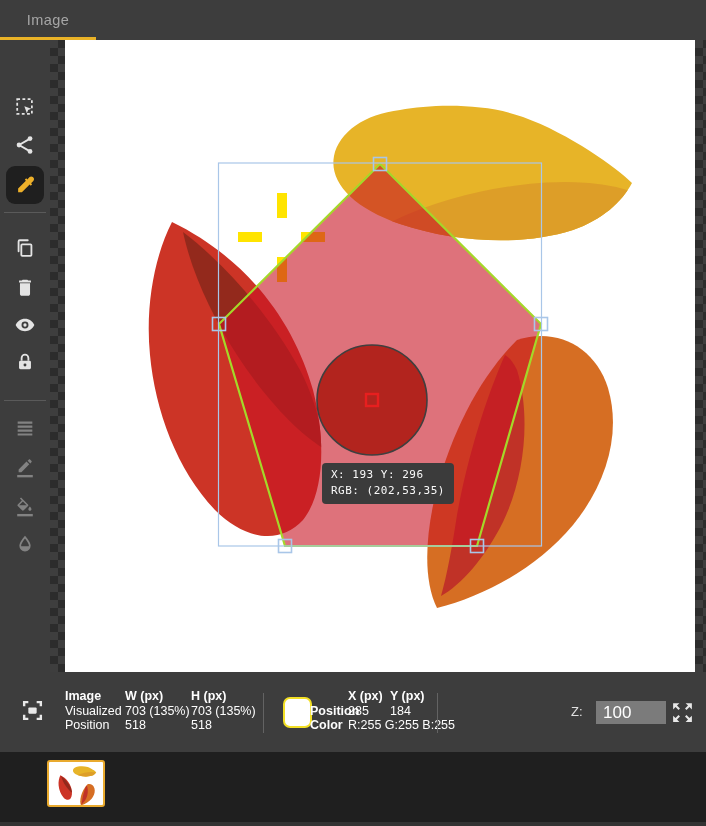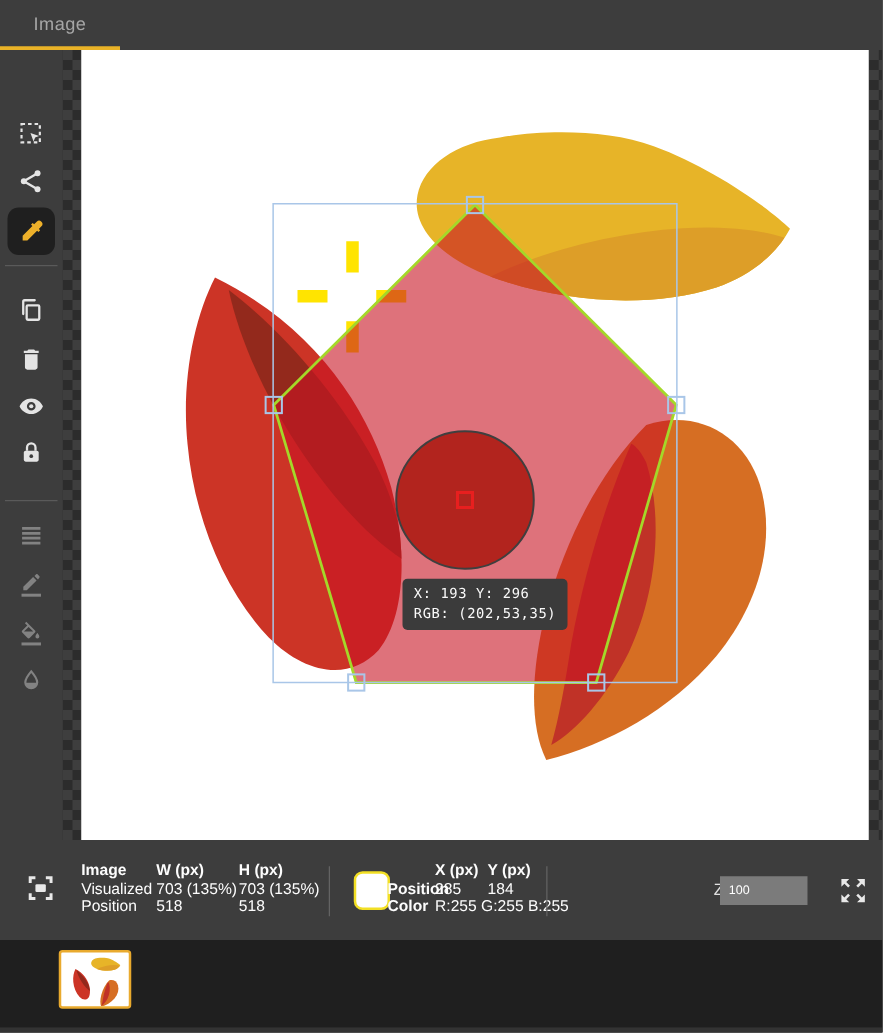--- a/index.html
+++ b/index.html
@@ -46,22 +46,22 @@
   .sb-table{position:absolute;top:17px;display:grid;grid-auto-rows:14.6px;
             font-size:12.5px;white-space:nowrap;color:#fdfdfd;}
   .sb-table .b{font-weight:bold;}
   .t-image{left:65px;grid-template-columns:60px 66px 66px;}
   .t-pixel{left:310px;grid-template-columns:38px 42px 84px;}
   .t-pixel .span2{grid-column:2 / span 2;}
   .sb-divider{position:absolute;top:21px;width:1px;height:40px;background:#636363;}
   .swatch{position:absolute;left:283px;top:25px;width:29px;height:31px;background:#ffffff;
           border:2px solid #f2df25;border-radius:7px;}
   .zoom-label{position:absolute;left:571px;top:32px;font-size:13px;color:#e0e0e0;}
-  .zoom-input{position:absolute;left:576px;top:29px;width:70px;height:23px;background:#7b7b7b;
-              border:none;color:#ffffff;font-size:10px;font-family:"Liberation Sans",sans-serif;
+  .zoom-input{position:absolute;left:596px;top:29px;width:70px;height:23px;background:#7b7b7b;
+              border:none;color:#ffffff;font-size:17px;font-family:"Liberation Sans",sans-serif;
               padding:0 0 0 7px;outline:none;}
 
   
   .filmstrip{position:relative;height:70px;background:#1f1f1f;}
   .thumb{position:absolute;left:47px;top:8px;width:58px;height:47px;background:#ffffff;
          border:2px solid #e9aa2e;border-radius:3px;padding:0;overflow:hidden;cursor:pointer;}
   .thumb svg{display:block;width:54px;height:43px;}
   .bottom-sliver{height:4px;background:#333333;}
 </style>
 </head>

